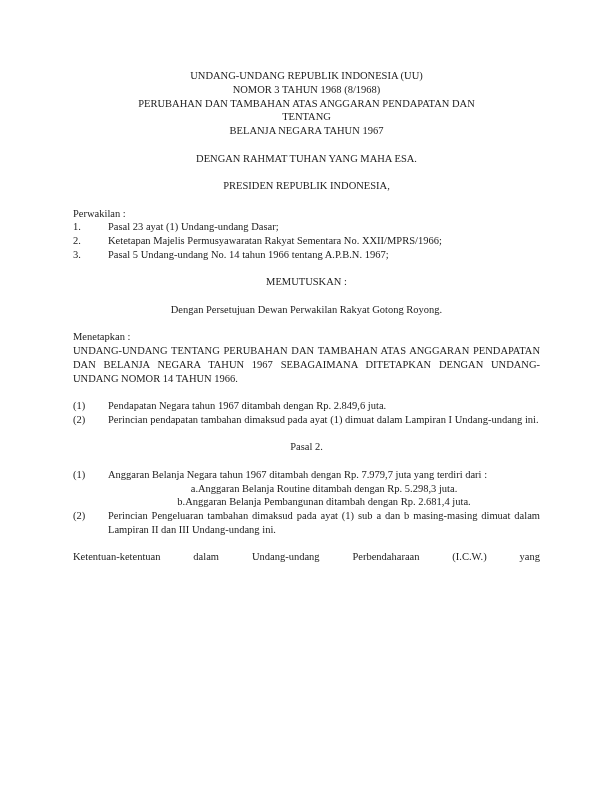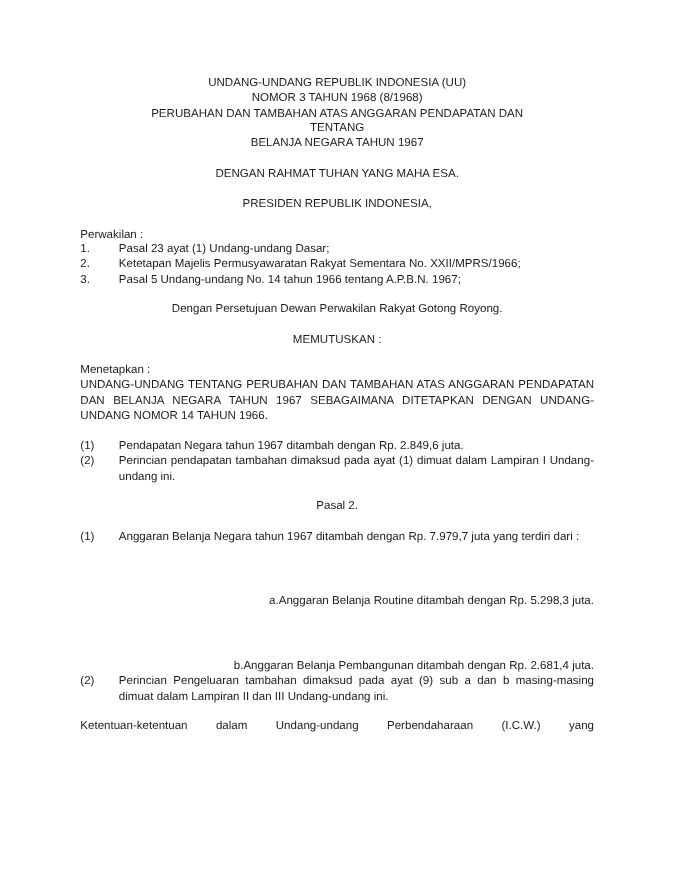--- a/index.html
+++ b/index.html
@@ -2,34 +2,34 @@
 <html><head>
 <meta charset="utf-8">
 <style>
   html, body { margin: 0; padding: 0; background: #ffffff; }
   .page {
     width: 612px;
     height: 792px;
     box-sizing: border-box;
     background: #ffffff;
     color: #1c1c1c;
-    font-family: Liberation Sans, sans-serif;
+    font-family: Liberation Serif, serif;
     font-size: 10.5px;
     line-height: 13.75px;
     padding: 69px 72px 0 73px;
     overflow: hidden;
   }
   .block + .block { margin-top: 13.75px; }
   .center { text-align: center; }
   .just { text-align: justify; }
   .just-last { text-align: justify; text-align-last: justify; }
   .row { display: grid; grid-template-columns: 35px 1fr; }
   .num { text-align: left; }
   .txt { text-align: justify; }
-  .txt .sub { text-align: right; margin-top: 45px; }
+  .txt .sub { text-align: center; }
 </style>
 </head>
 <body>
 
 <div class="page">
 
   <div class="block center">
     <div>UNDANG-UNDANG REPUBLIK INDONESIA (UU)</div>
     <div>NOMOR 3 TAHUN 1968 (8/1968)</div>
     <div>PERUBAHAN DAN TAMBAHAN ATAS ANGGARAN PENDAPATAN DAN</div>
@@ -51,23 +51,23 @@
     <div class="row">
       <span class="num">2.</span>
       <span class="txt sub">Ketetapan Majelis Permusyawaratan Rakyat Sementara No. XXII/MPRS/1966;</span>
     </div>
     <div class="row">
       <span class="num">3.</span>
       <span class="txt sub">Pasal 5 Undang-undang No. 14 tahun 1966 tentang A.P.B.N. 1967;</span>
     </div>
   </div>
 
+  <div class="block center">MEMUTUSKAN :</div>
+
   <div class="block center">Dengan Persetujuan Dewan Perwakilan Rakyat Gotong Royong.</div>
-
-  <div class="block center">MEMUTUSKAN :</div>
 
   <div class="block">
     <div>Menetapkan :</div>
     <div class="just">UNDANG-UNDANG TENTANG PERUBAHAN DAN TAMBAHAN ATAS ANGGARAN PENDAPATAN DAN BELANJA NEGARA TAHUN 1967 SEBAGAIMANA DITETAPKAN DENGAN UNDANG-UNDANG NOMOR 14 TAHUN 1966.</div>
   </div>
 
 
   <div class="block">
     <div class="row">
       <span class="num">(1)</span>
@@ -85,20 +85,20 @@
     <div class="row">
       <span class="num">(1)</span>
       <span class="txt">
         <div class="just">Anggaran Belanja Negara tahun 1967 ditambah dengan Rp. 7.979,7 juta yang terdiri dari :</div>
         <div class="sub">a.Anggaran Belanja Routine ditambah dengan Rp. 5.298,3 juta.</div>
         <div class="sub">b.Anggaran Belanja Pembangunan ditambah dengan Rp. 2.681,4 juta.</div>
       </span>
     </div>
     <div class="row">
       <span class="num">(2)</span>
-      <span class="txt">Perincian Pengeluaran tambahan dimaksud pada ayat (9) sub a dan b masing-masing dimuat dalam Lampiran II dan III Undang-undang ini.</span>
+      <span class="txt">Perincian Pengeluaran tambahan dimaksud pada ayat (1) sub a dan b masing-masing dimuat dalam Lampiran II dan III Undang-undang ini.</span>
     </div>
   </div>
 
 
   <div class="block just-last">Ketentuan-ketentuan dalam Undang-undang Perbendaharaan (I.C.W.) yang</div>
 
 </div>
 
 </body></html>

